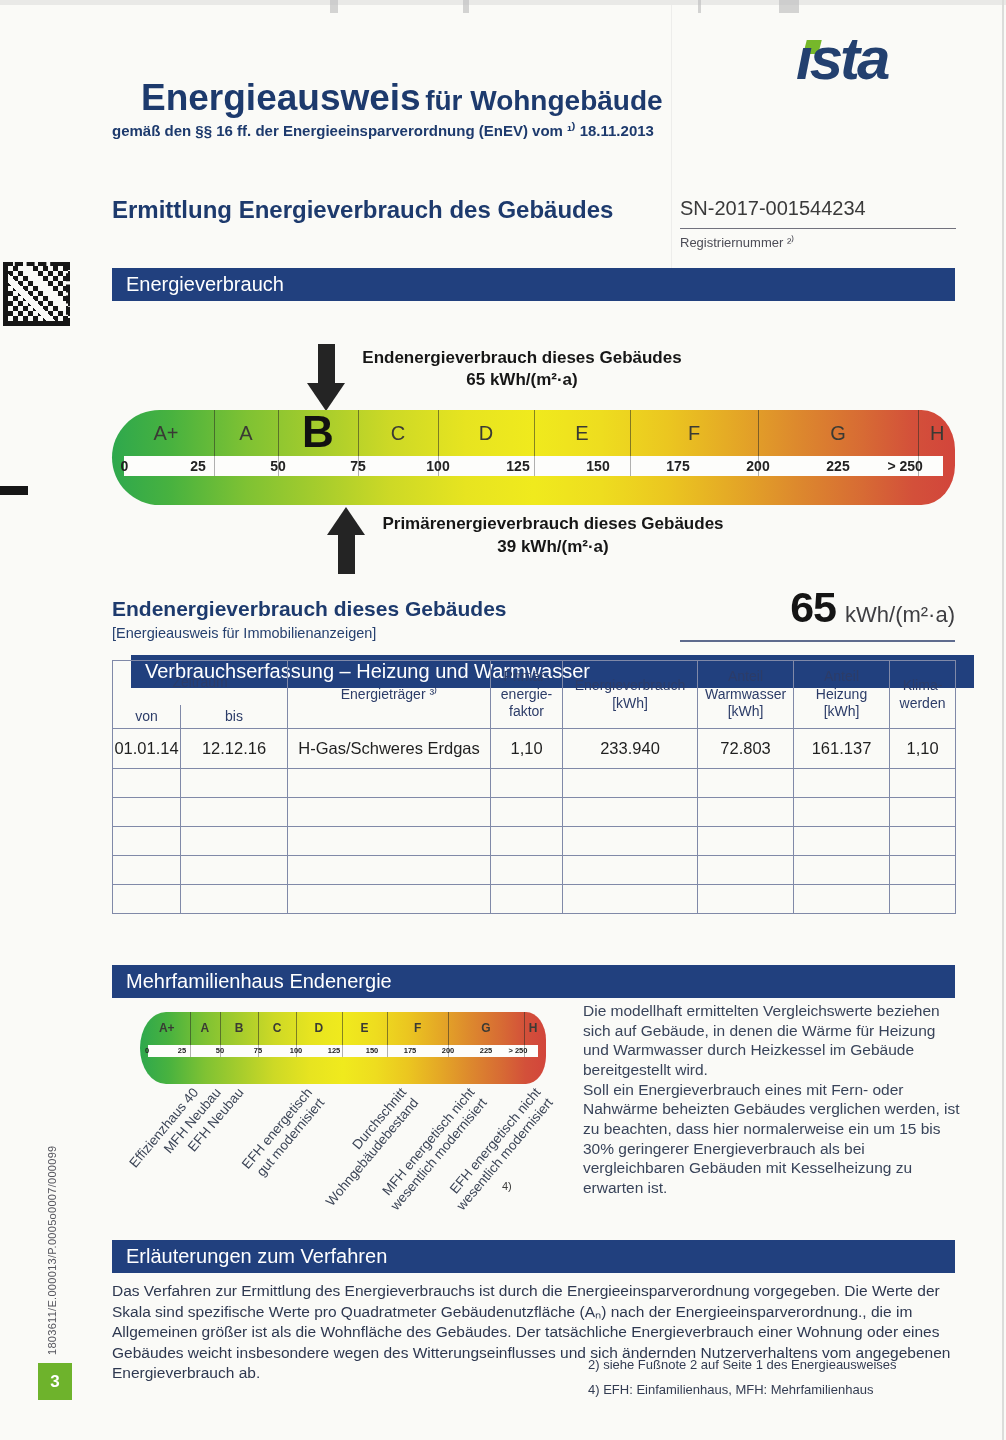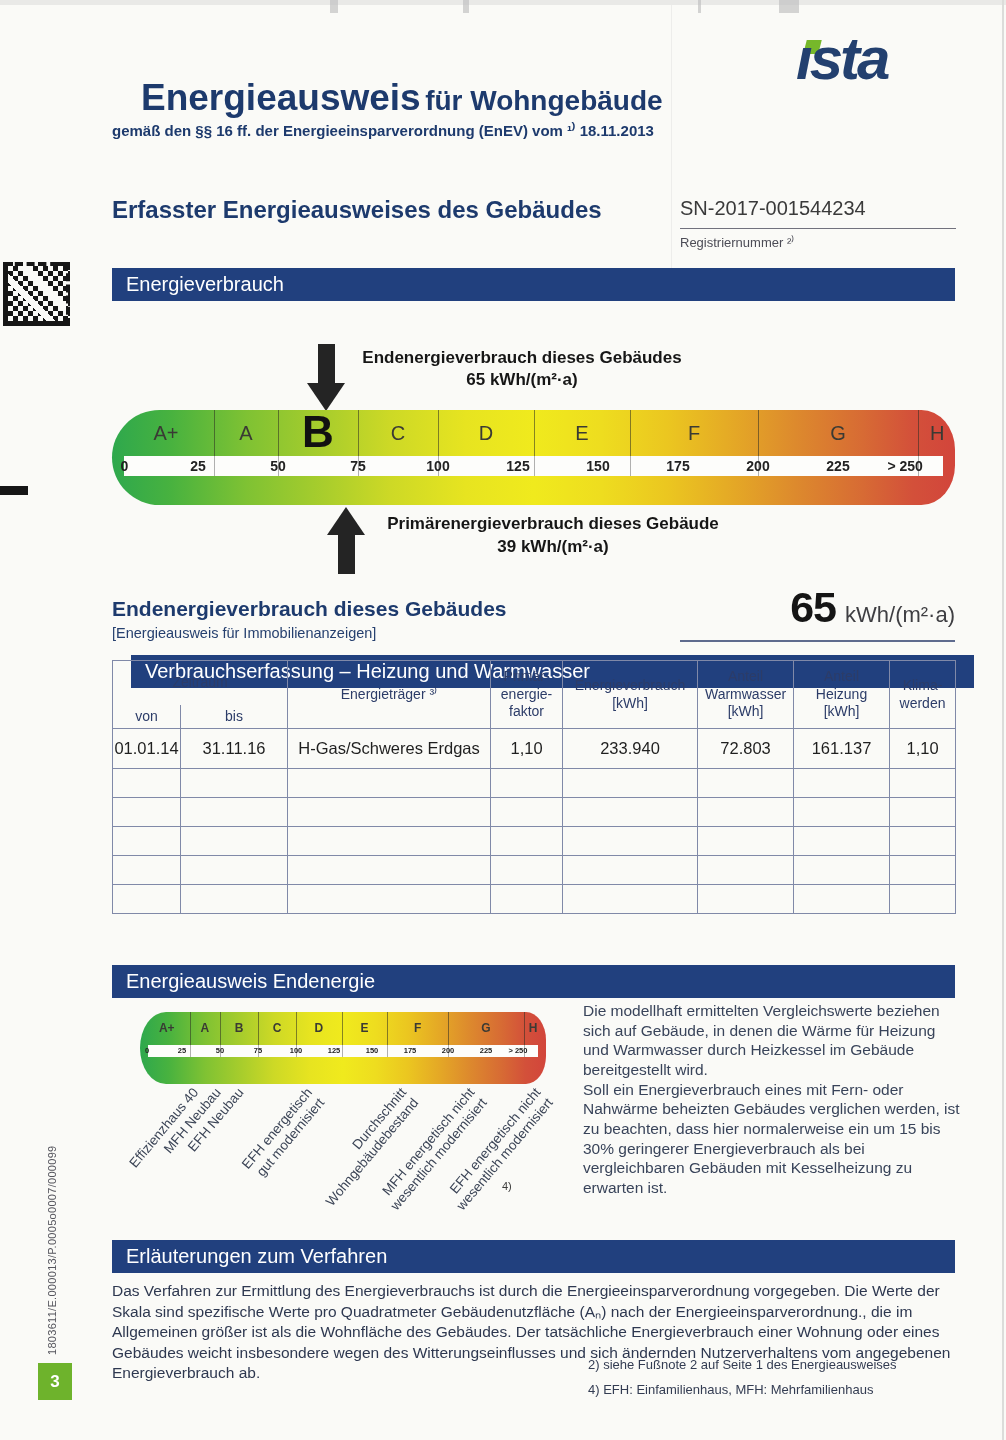--- a/index.html
+++ b/index.html
@@ -137,21 +137,21 @@
   <div class="abs title">
     <span class="main">Energieausweis</span>
     <span class="suffix">für Wohngebäude</span>
   </div>
   <div class="abs sub">gemäß den §§ 16 ff. der Energieeinsparverordnung (EnEV) vom ¹⁾ 18.11.2013</div>
   <div class="abs logo">
     <span class="logo-dot"></span>
     <span class="logo-word" id="logo-word">ısta</span>
   </div>
 
-  <div class="abs doc-h">Erfasster Energieausweises des Gebäudes</div>
+  <div class="abs doc-h">Ermittlung Energieverbrauch des Gebäudes</div>
   <div class="abs reg-v">SN-2017-001544234</div>
   <div class="abs reg-line"></div>
   <div class="abs reg-l">Registriernummer ²⁾</div>
 
   <div class="abs barcode"></div>
 
   <div class="abs banner b1">Energieverbrauch</div>
 
   <div class="abs arr arr-down">
     <div class="shaft"></div>
@@ -197,21 +197,21 @@
       <div class="nm" style="left: 566px;">175</div>
       <div class="nm" style="left: 646px;">200</div>
       <div class="nm" style="left: 726px;">225</div>
       <div class="nm" style="left: 793.2px;">&gt; 250</div>
     </div>
 
   <div class="abs arr arr-up">
     <div class="head-up"></div>
     <div class="shaft"></div>
   </div>
-  <div class="abs arrow-lbl lbl-p1">Primärenergieverbrauch dieses Gebäude</div>
+  <div class="abs arrow-lbl lbl-p1">Primärenergieverbrauch dieses Gebäudes</div>
   <div class="abs arrow-lbl lbl-p2">39 kWh/(m²·a)</div>
 
   <div class="abs ee-h">Endenergieverbrauch dieses Gebäudes</div>
   <div class="abs ee-sub">[Energieausweis für Immobilienanzeigen]</div>
   <div class="abs ee-val">
     <span class="ee-num">65</span>
     <span class="ee-unit">kWh/(m²·a)</span>
   </div>
   <div class="abs ee-line"></div>
 
@@ -245,21 +245,21 @@
 werden</th>
       </tr>
       <tr class="h2">
         <th>von</th>
         <th>bis</th>
       </tr>
     </thead>
     <tbody>
         <tr>
           <td>01.01.14</td>
-          <td>31.11.16</td>
+          <td>12.12.16</td>
           <td>H-Gas/Schweres Erdgas</td>
           <td>1,10</td>
           <td>233.940</td>
           <td>72.803</td>
           <td>161.137</td>
           <td>1,10</td>
         </tr>
         <tr class="empty">
           <td></td>
           <td></td>
@@ -306,21 +306,21 @@
           <td></td>
           <td></td>
           <td></td>
           <td></td>
           <td></td>
           <td></td>
         </tr>
       </tbody>
   </table>
 
-  <div class="abs banner b3">Energieausweis Endenergie</div>
+  <div class="abs banner b3">Mehrfamilienhaus Endenergie</div>
   <div class="abs scale scale-small" id="scale-small">
       <div class="strip"></div>
       <div class="dv" style="left: 49.6px;"></div>
       <div class="tk" style="left: 49.6px;"></div>
       <div class="dv" style="left: 80px;"></div>
       <div class="tk" style="left: 80px;"></div>
       <div class="dv" style="left: 118px;"></div>
       <div class="tk" style="left: 118px;"></div>
       <div class="dv" style="left: 156px;"></div>
       <div class="tk" style="left: 156px;"></div>

